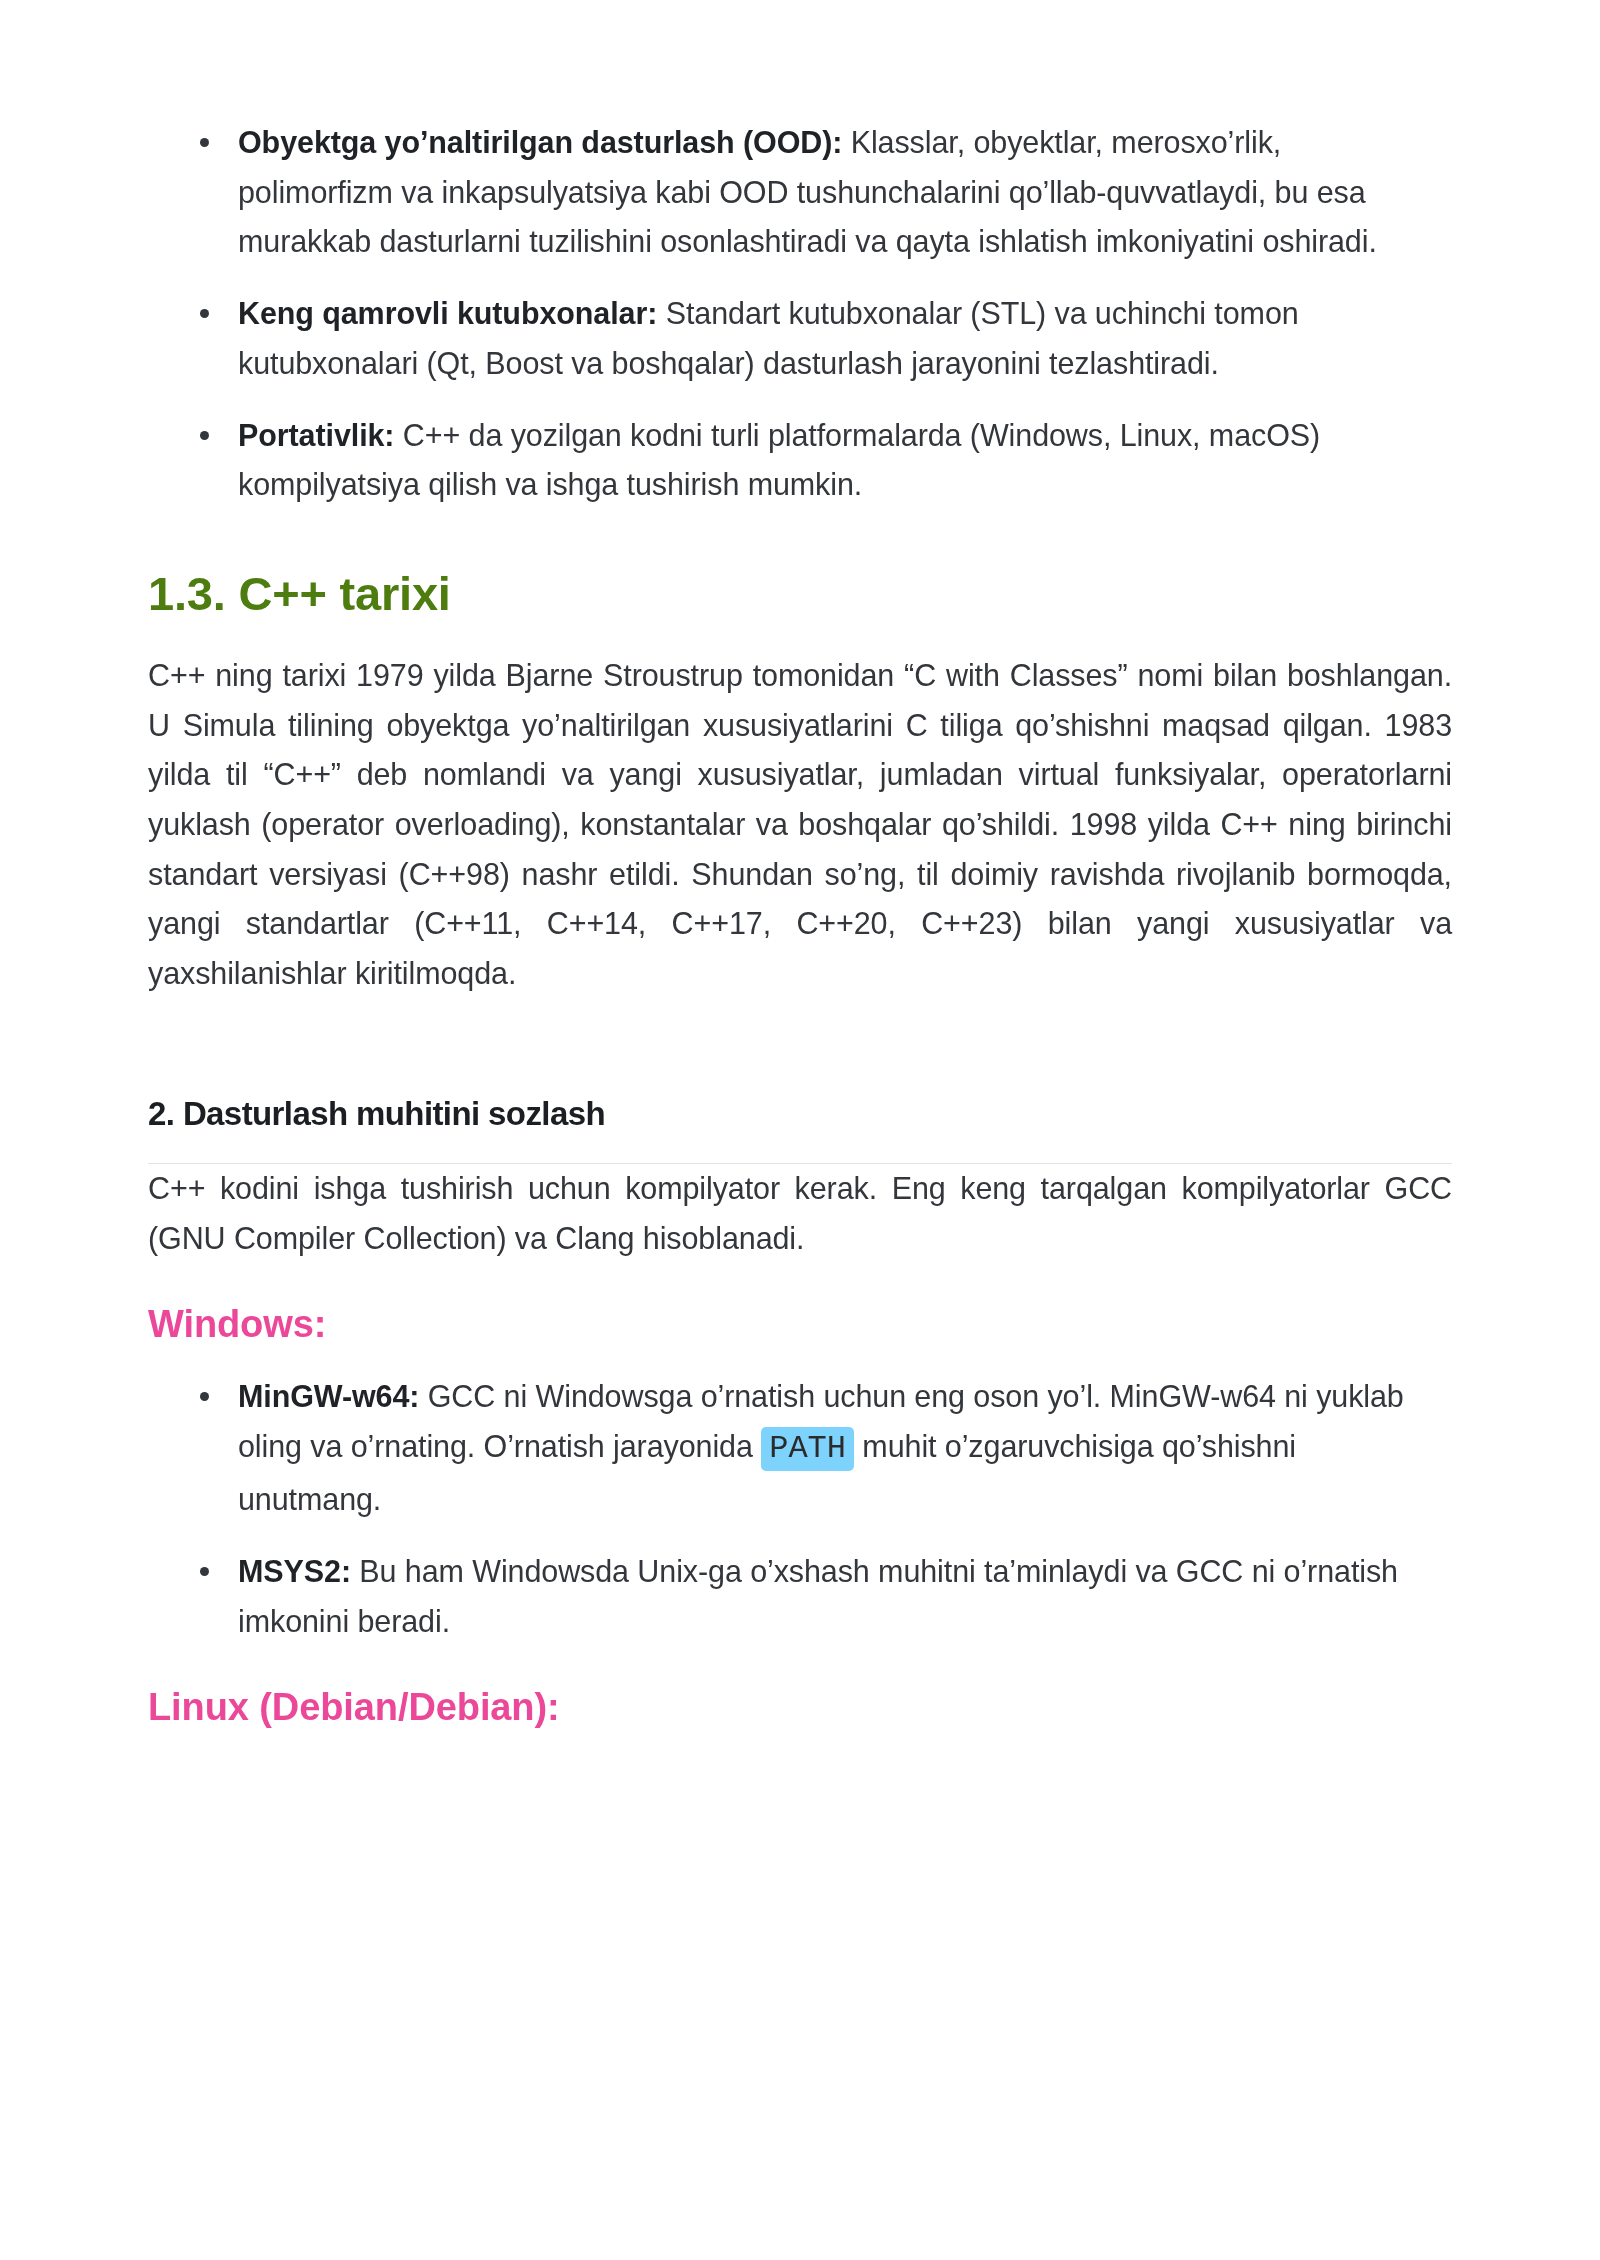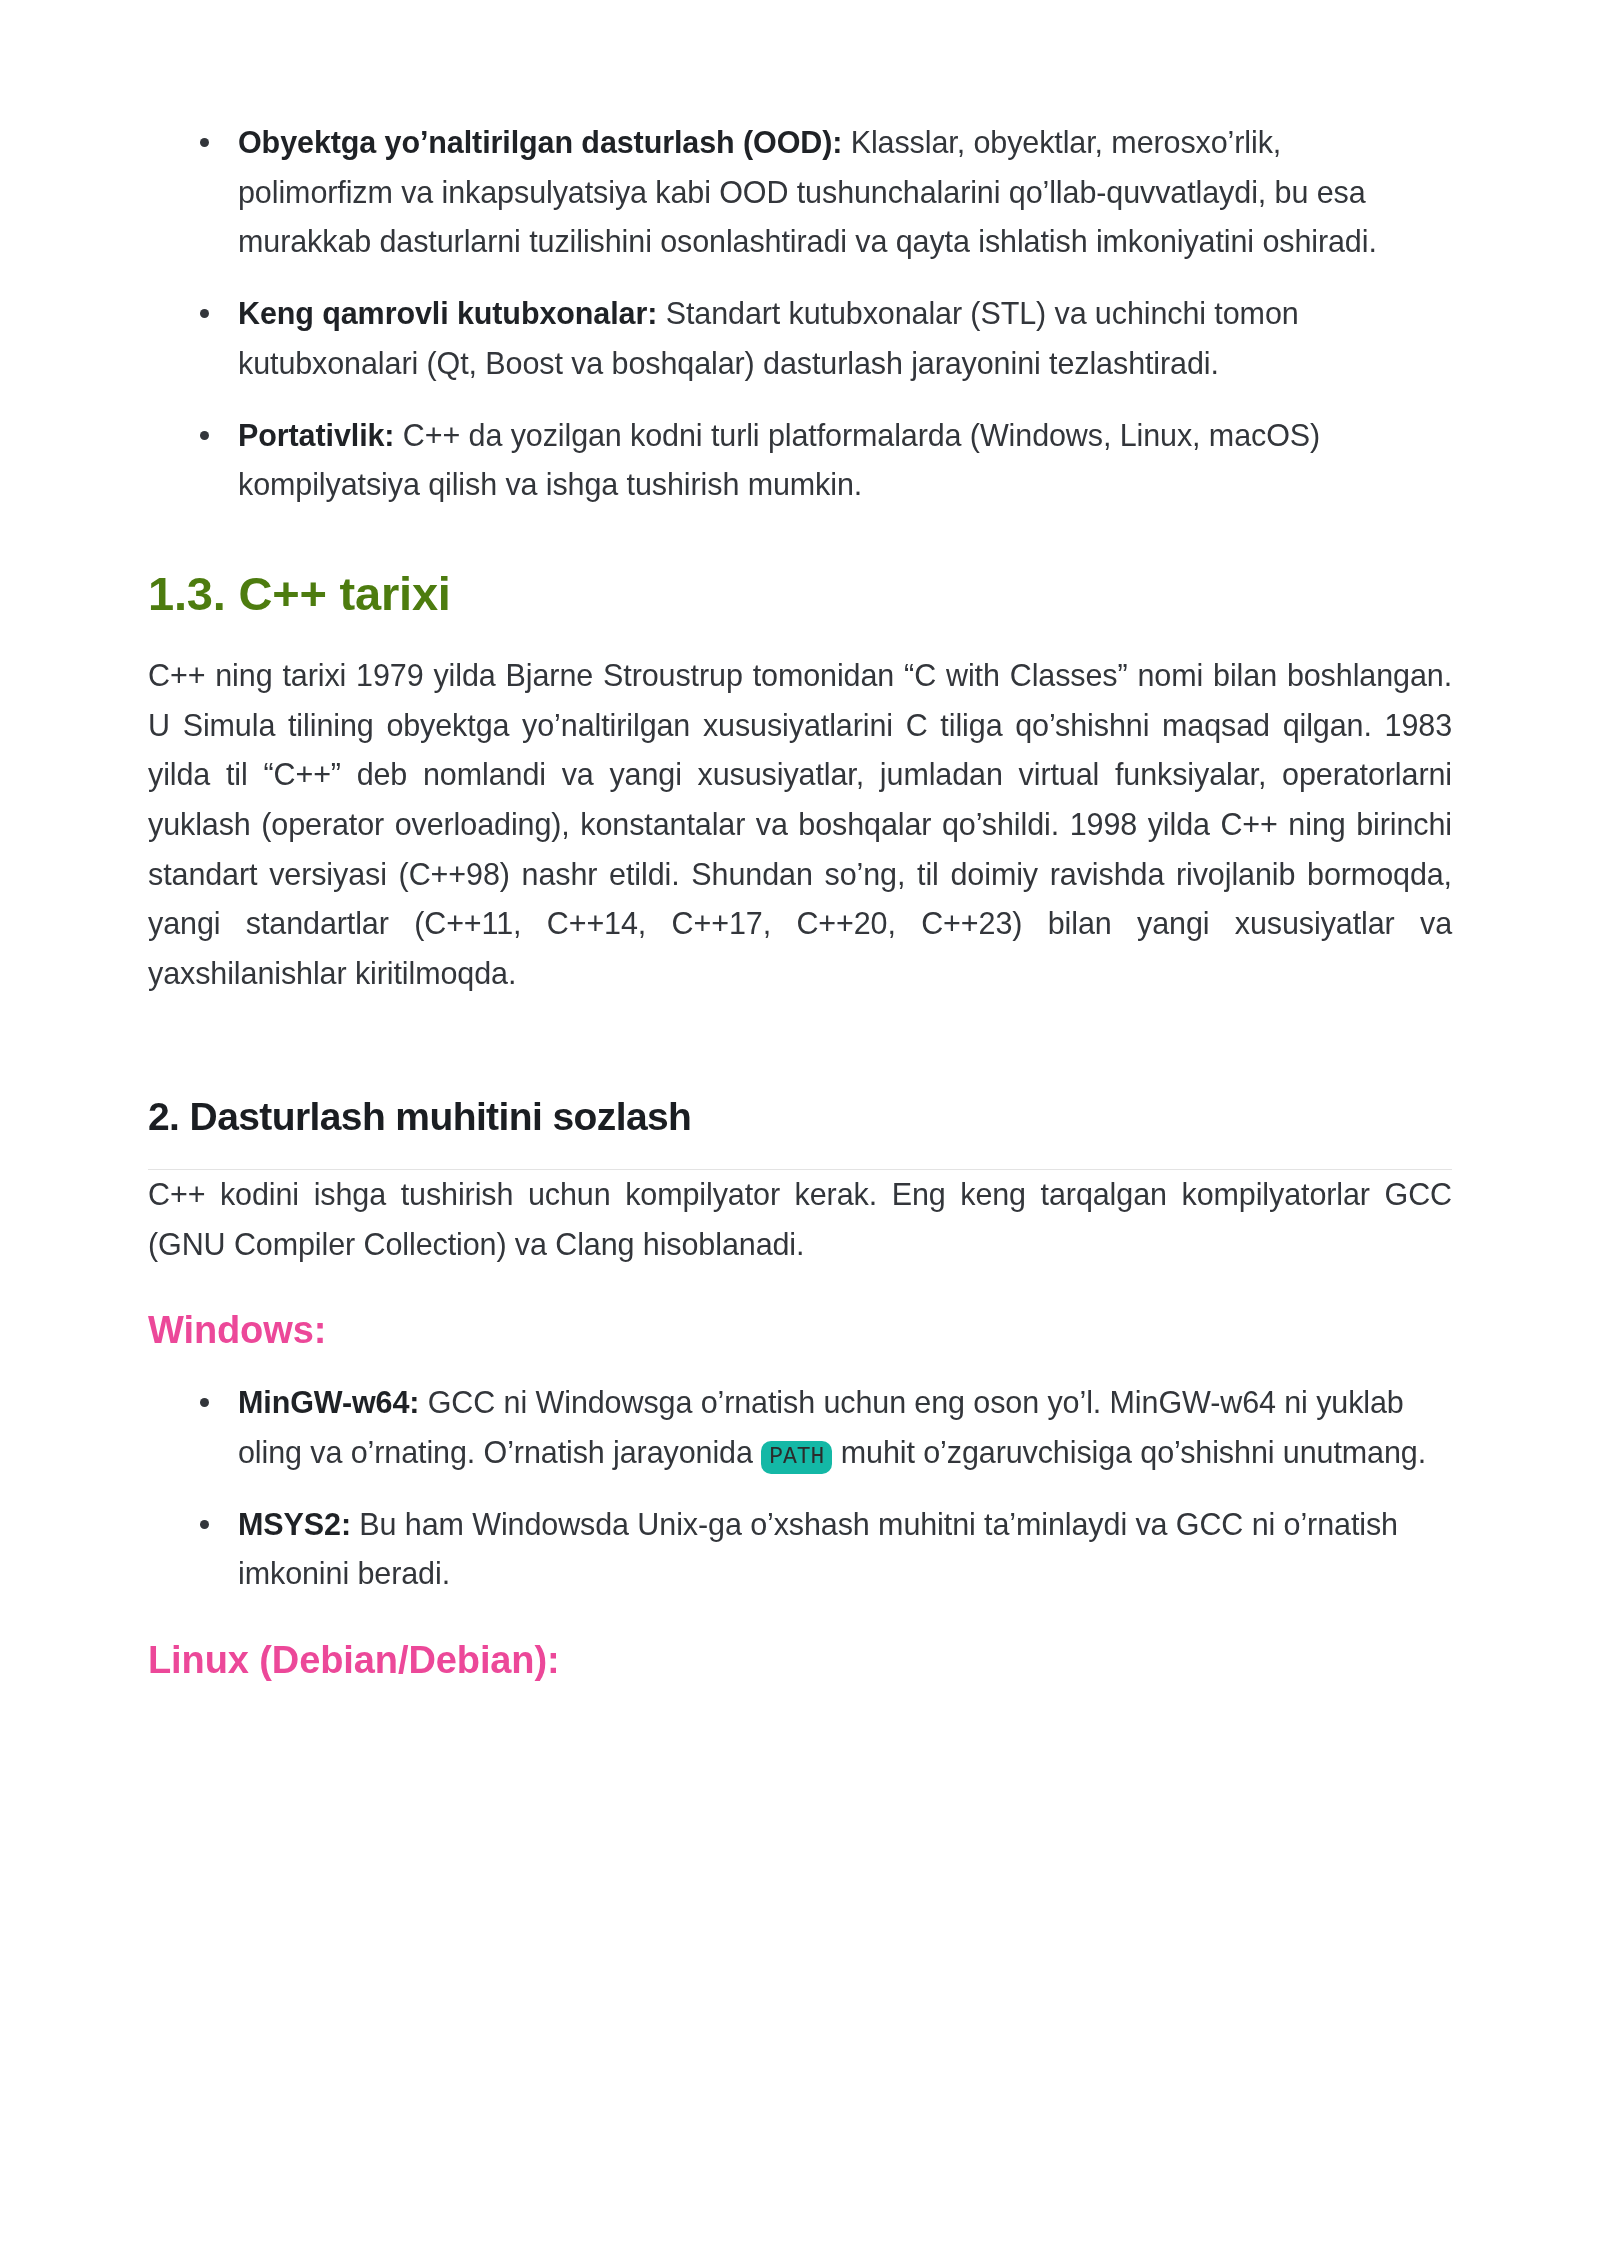--- a/index.html
+++ b/index.html
@@ -57,21 +57,21 @@
 
   
   h3.sub {
     font-size: 47px;
     font-weight: bold;
     color: #4d7c0f;
     margin: 56px 0 30px 0;
     letter-spacing: -0.2px;
   }
   h2.major {
-    font-size: 39px;
+    font-size: 33px;
     font-weight: bold;
     color: #1b1e22;
     margin: 96px 0 0 0;
     letter-spacing: -0.6px;
   }
   .rule {
     height: 1px;
     background: #e3e3e3;
     margin: 30px 0 0 0;
     width: 100%;
@@ -90,23 +90,23 @@
   p.label {
     font-size: 38px;
     font-weight: bold;
     color: #ec4899;
     margin: 40px 0 26px 0;
     letter-spacing: -0.1px;
   }
 
   code.inline {
     font-family: "Liberation Mono", monospace;
-    font-size: 23px;
-    background: #14b8a6;
-    border-radius: 10px;
+    font-size: 32px;
+    background: #7dd3fc;
+    border-radius: 5px;
     padding: 3px 8px 4px 8px;
     color: #2b2b2b;
     letter-spacing: 0;
   }
 </style>
 </head>
 <body>
 
 <div class="page">
   <div class="content">

